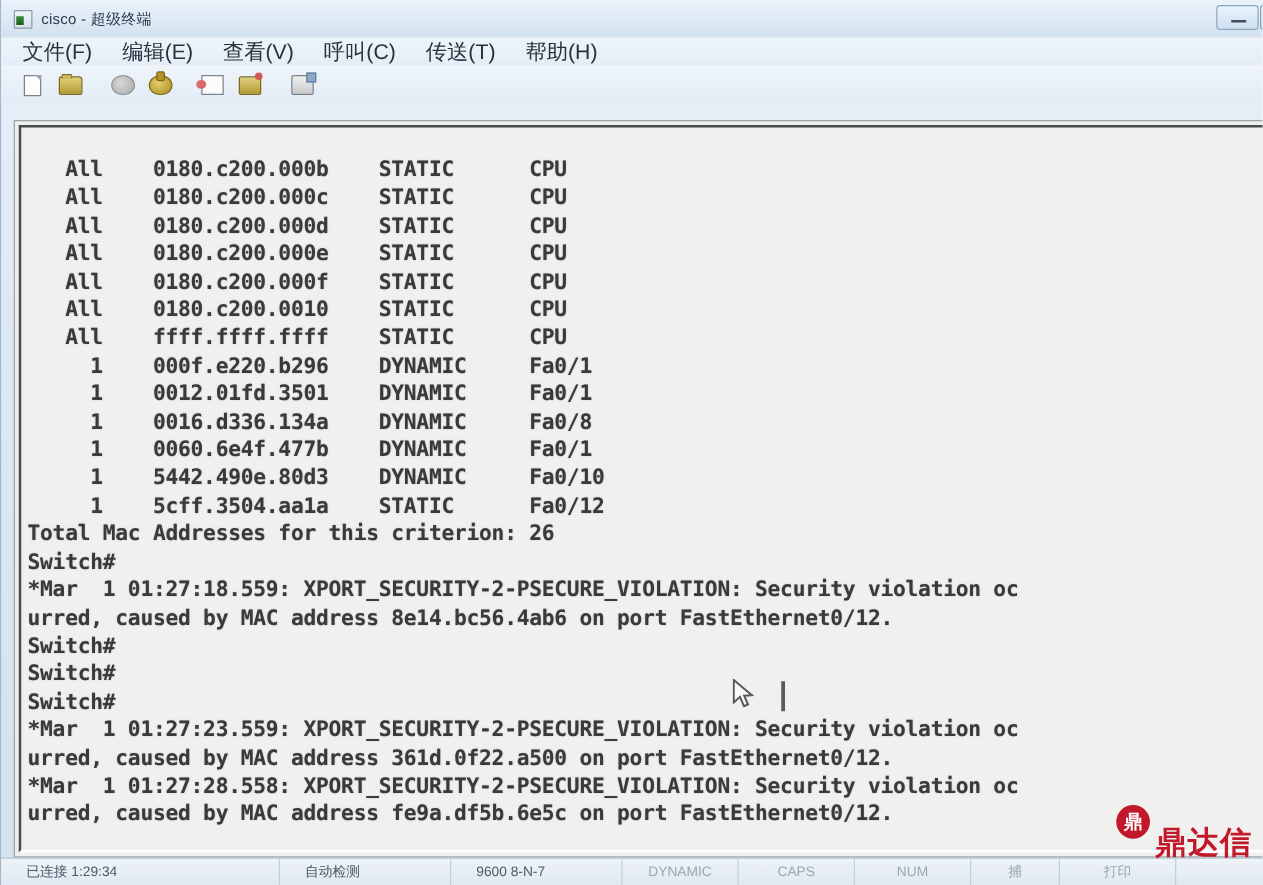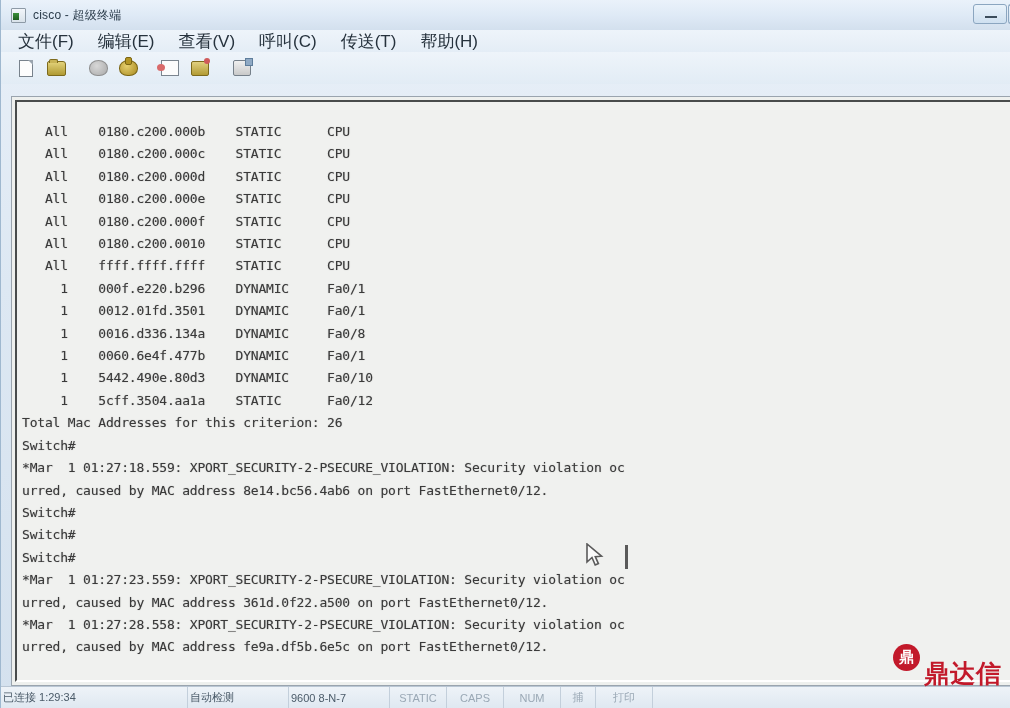--- a/index.html
+++ b/index.html
@@ -239,24 +239,24 @@
     box-sizing: border-box;
     overflow: hidden;
     position: relative;
   }
   .term-text {
     position: absolute;
     left: 5px;
     top: 6px;
     white-space: pre;
     font-family: "DejaVu Sans Mono", "Liberation Mono", monospace;
-    font-size: 13px;
+    font-size: 17px;
     line-height: 22.4px;
     color: #3a3a3a;
-    font-weight: 400;
+    font-weight: 700;
     letter-spacing: -0.2px;
     text-shadow: 0 0 1px rgba(90,90,90,.5);
   }
 
   
   .mouse-pointer {
     position: absolute;
     left: 585px;
     top: 543px;
     width: 18px;
@@ -283,21 +283,21 @@
     display: flex;
     align-items: center;
     background: linear-gradient(to bottom, #eef3f8, #dfe8f1);
     border-top: 1px solid #b9c6d4;
     box-sizing: border-box;
     font-size: 11px;
     color: #4a5a68;
     filter: blur(.25px);
   }
   .sb-cell {
-    padding: 0 2px;
+    padding: 0 20px;
     height: 100%;
     display: flex;
     align-items: center;
     border-right: 1px solid #c3cfdb;
     white-space: nowrap;
     text-align: right;
   }
   .sb-cell.wide { min-width: 182px; }
   .sb-cell.mid  { min-width: 96px; }
   .sb-cell.ind  { min-width: 52px; color: #9aa8b5; justify-content: center; }
@@ -422,21 +422,21 @@
 
     <svg class="mouse-pointer" viewBox="0 0 18 26">
       <path d="M1 1 L1 19 L6 14.5 L9.2 22 L12.4 20.6 L9.3 13.6 L15.5 13.2 Z" fill="#fafafa" stroke="#5a5a5a" stroke-width="1.6"></path>
     </svg>
     <div class="text-caret"></div>
 
     <div class="statusbar">
       <div class="sb-cell wide">已连接 1:29:34</div>
       <div class="sb-cell mid">自动检测</div>
       <div class="sb-cell mid">9600 8-N-7</div>
-      <div class="sb-cell ind">STATIC</div>
+      <div class="sb-cell ind">DYNAMIC</div>
       <div class="sb-cell ind">CAPS</div>
       <div class="sb-cell ind">NUM</div>
       <div class="sb-cell ind narrow">捕</div>
       <div class="sb-cell ind">打印</div>
       <div class="sb-spacer"></div>
     </div>
 
   </div>
 
   <div class="watermark">

